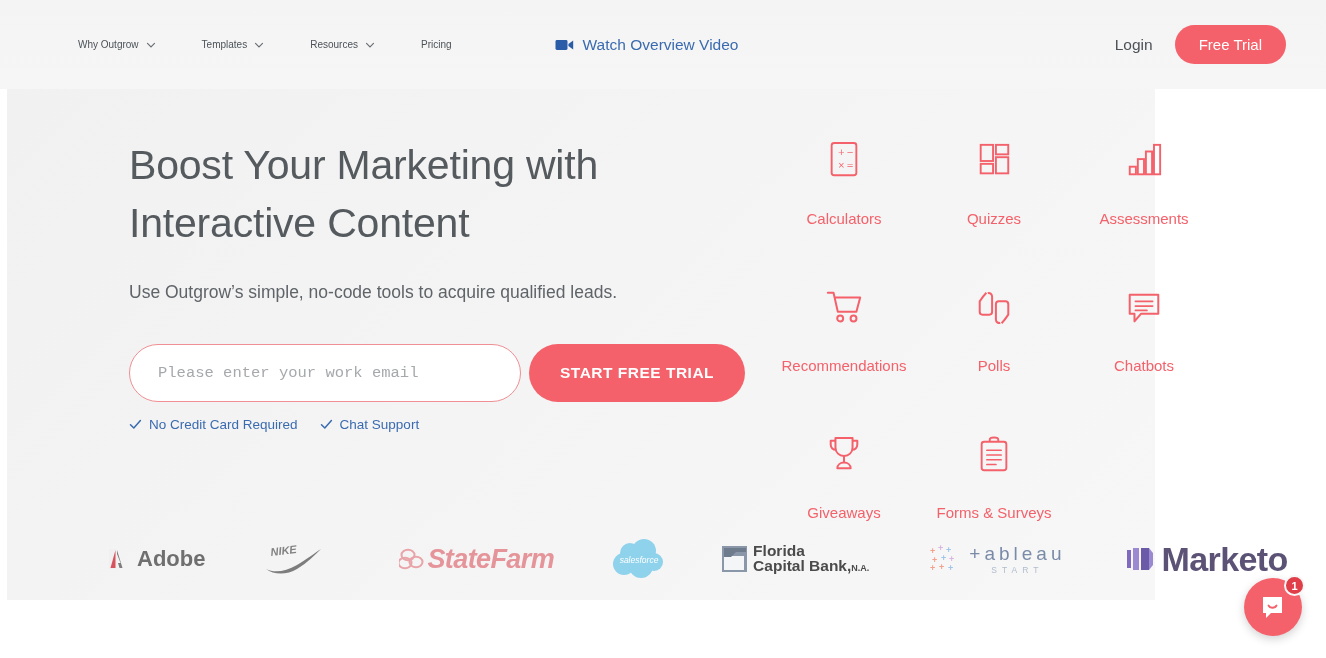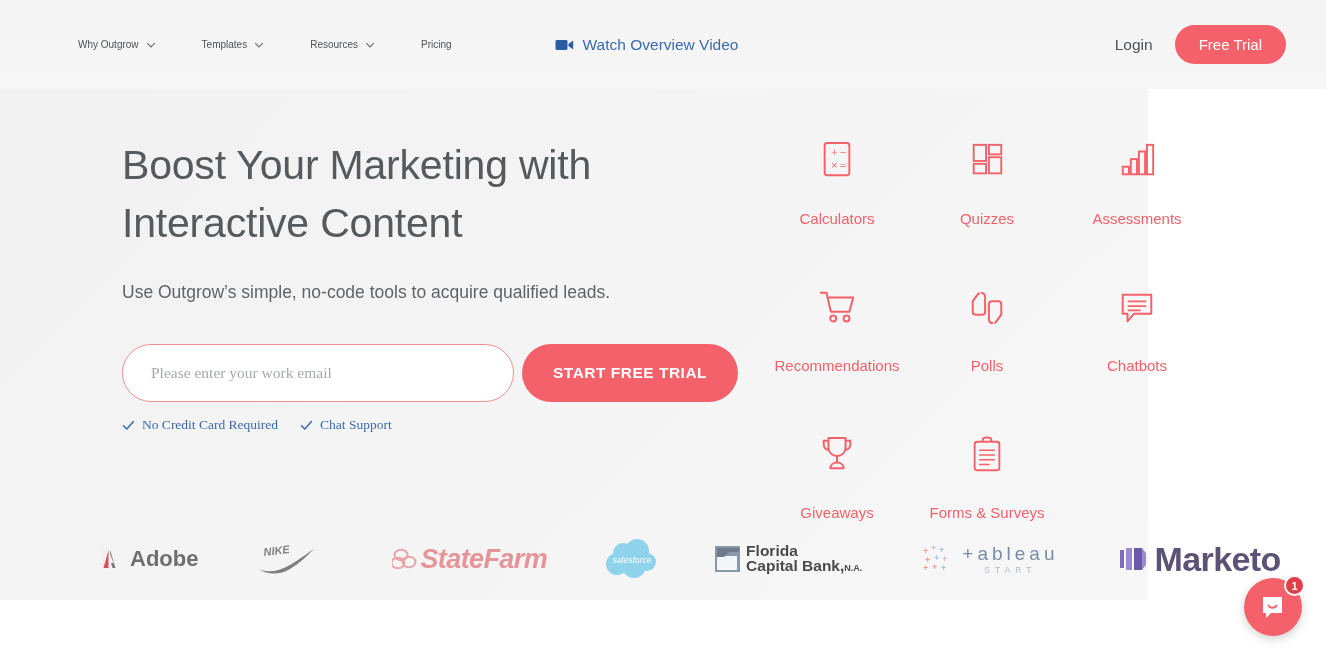--- a/index.html
+++ b/index.html
@@ -47,53 +47,53 @@
   }
   .login-link { font-size:15.5px; color:#4c5258; cursor:pointer; }
   .free-trial-btn {
     background:#f4616a; color:#ffffff;
     font-size:15px; padding:11px 24px; border-radius:22px;
     border:none; cursor:pointer; white-space:nowrap;
   }
 
   
   .hero {
-    position:absolute; top:89px; left:0; width:1148px; height:511px;
+    position:absolute; top:89px; left:7px; width:1148px; height:511px;
     background:linear-gradient(135deg,#f1f1f1 0%, #f4f4f4 45%, #f7f7f7 100%);
   }
   .hero-left { position:absolute; left:122px; top:47px; width:620px; }
   .headline {
     font-size:41px; line-height:58px; color:#555a5e; font-weight:400;
     letter-spacing:-0.2px;
   }
   .subhead {
     margin-top:27px; font-size:17.5px; color:#5f6469; line-height:26px;
   }
 
   .form-row { margin-top:39px; display:flex; align-items:center; }
   .email-input {
     width:392px; height:58px; border:1.5px solid #f08f94;
     border-radius:29px; background:#ffffff;
     padding:4px 28px; font-size:15.5px; color:#be185d;
-    font-family:Liberation Serif, serif;
+    font-family:Liberation Mono, monospace;
     outline:none;
   }
   .email-input::placeholder { color:#a6a9ac; }
   .cta-btn {
     margin-left:8px; height:58px; padding:0 31px;
     background:#f4616a; color:#ffffff; border:none; border-radius:29px;
     font-size:15.5px; font-weight:700; letter-spacing:0.5px;
     cursor:pointer; white-space:nowrap;
     font-family:"Liberation Sans", sans-serif;
   }
 
   .assurances { margin-top:15px; display:flex; align-items:center; gap:22px; }
   .assurance {
     display:flex; align-items:center; gap:7px;
-    font-size:13.5px; color:#3a6bb0;font-family:Liberation Serif, serif;
+    font-size:13.5px; color:#3a6bb0;
   }
   .check-ico { width:13px; height:13px; flex:none; }
 
   
   .features {
     position:absolute; left:762px; top:47px;
     width:500px;
   }
   .feat-row { display:flex; }
   .feat {

